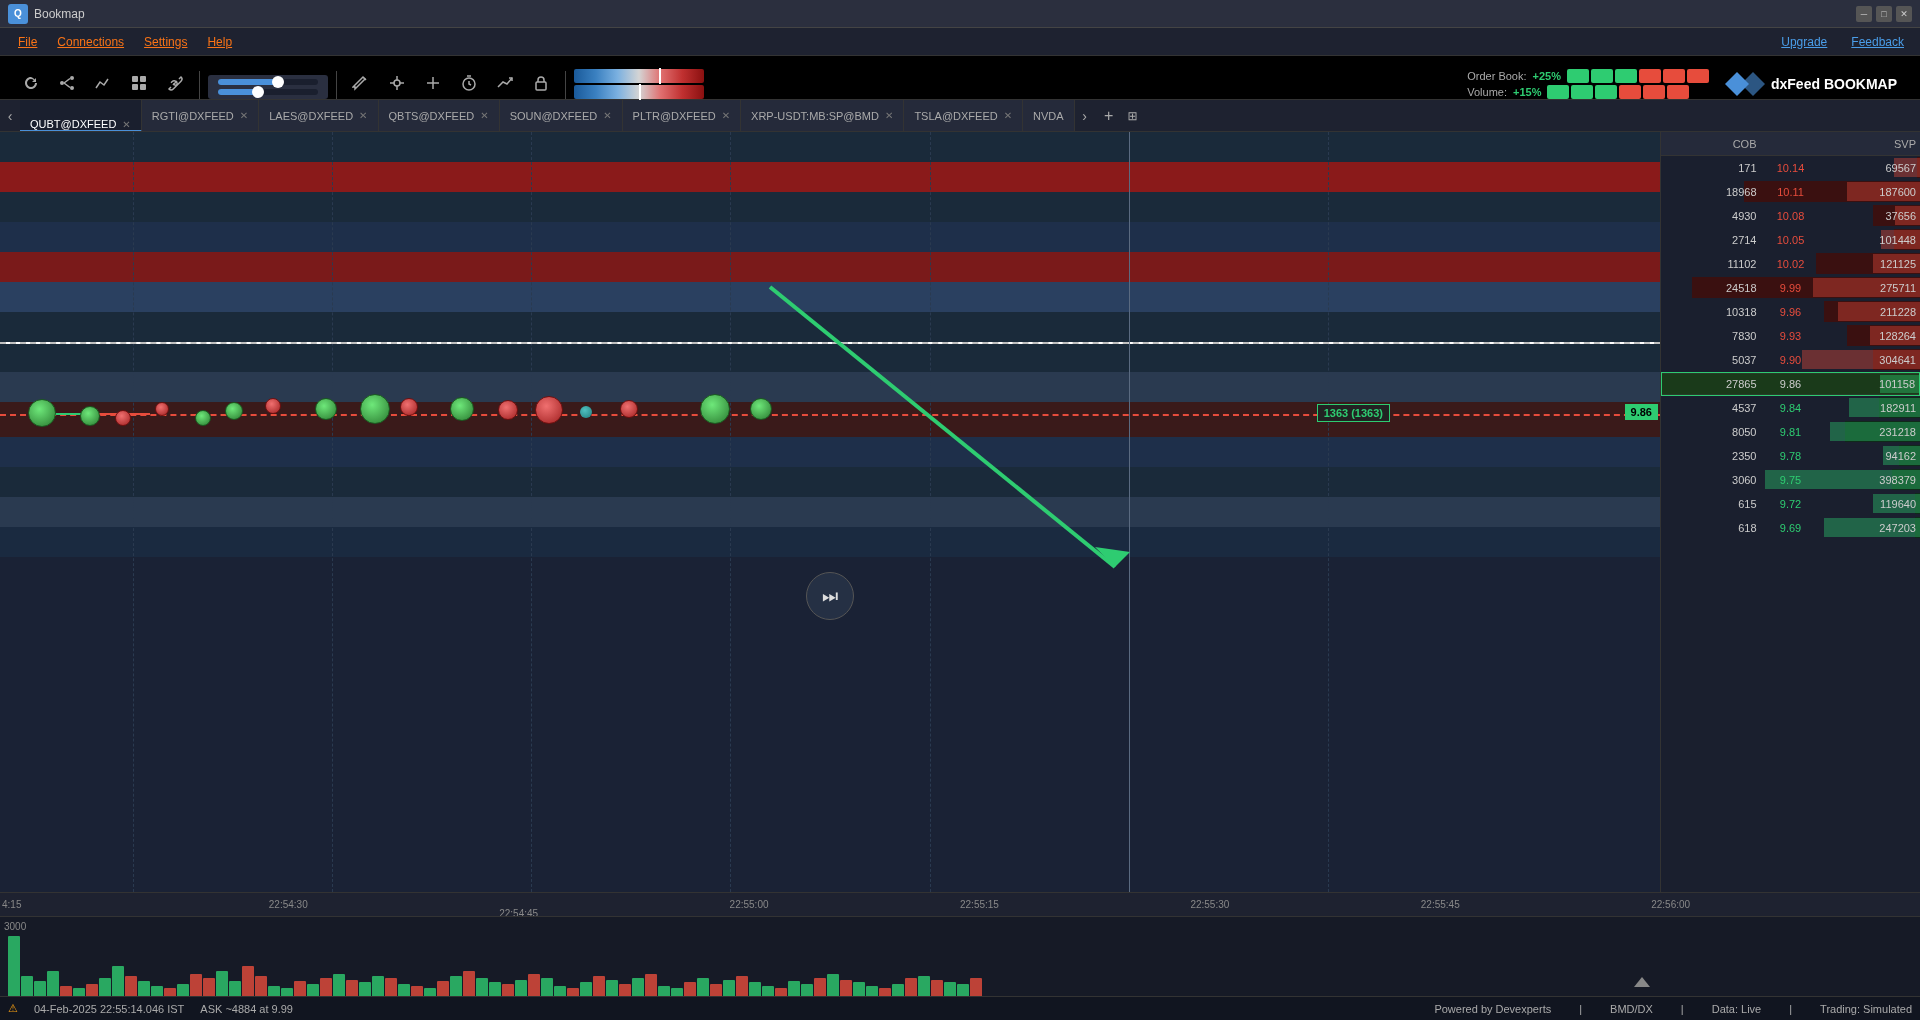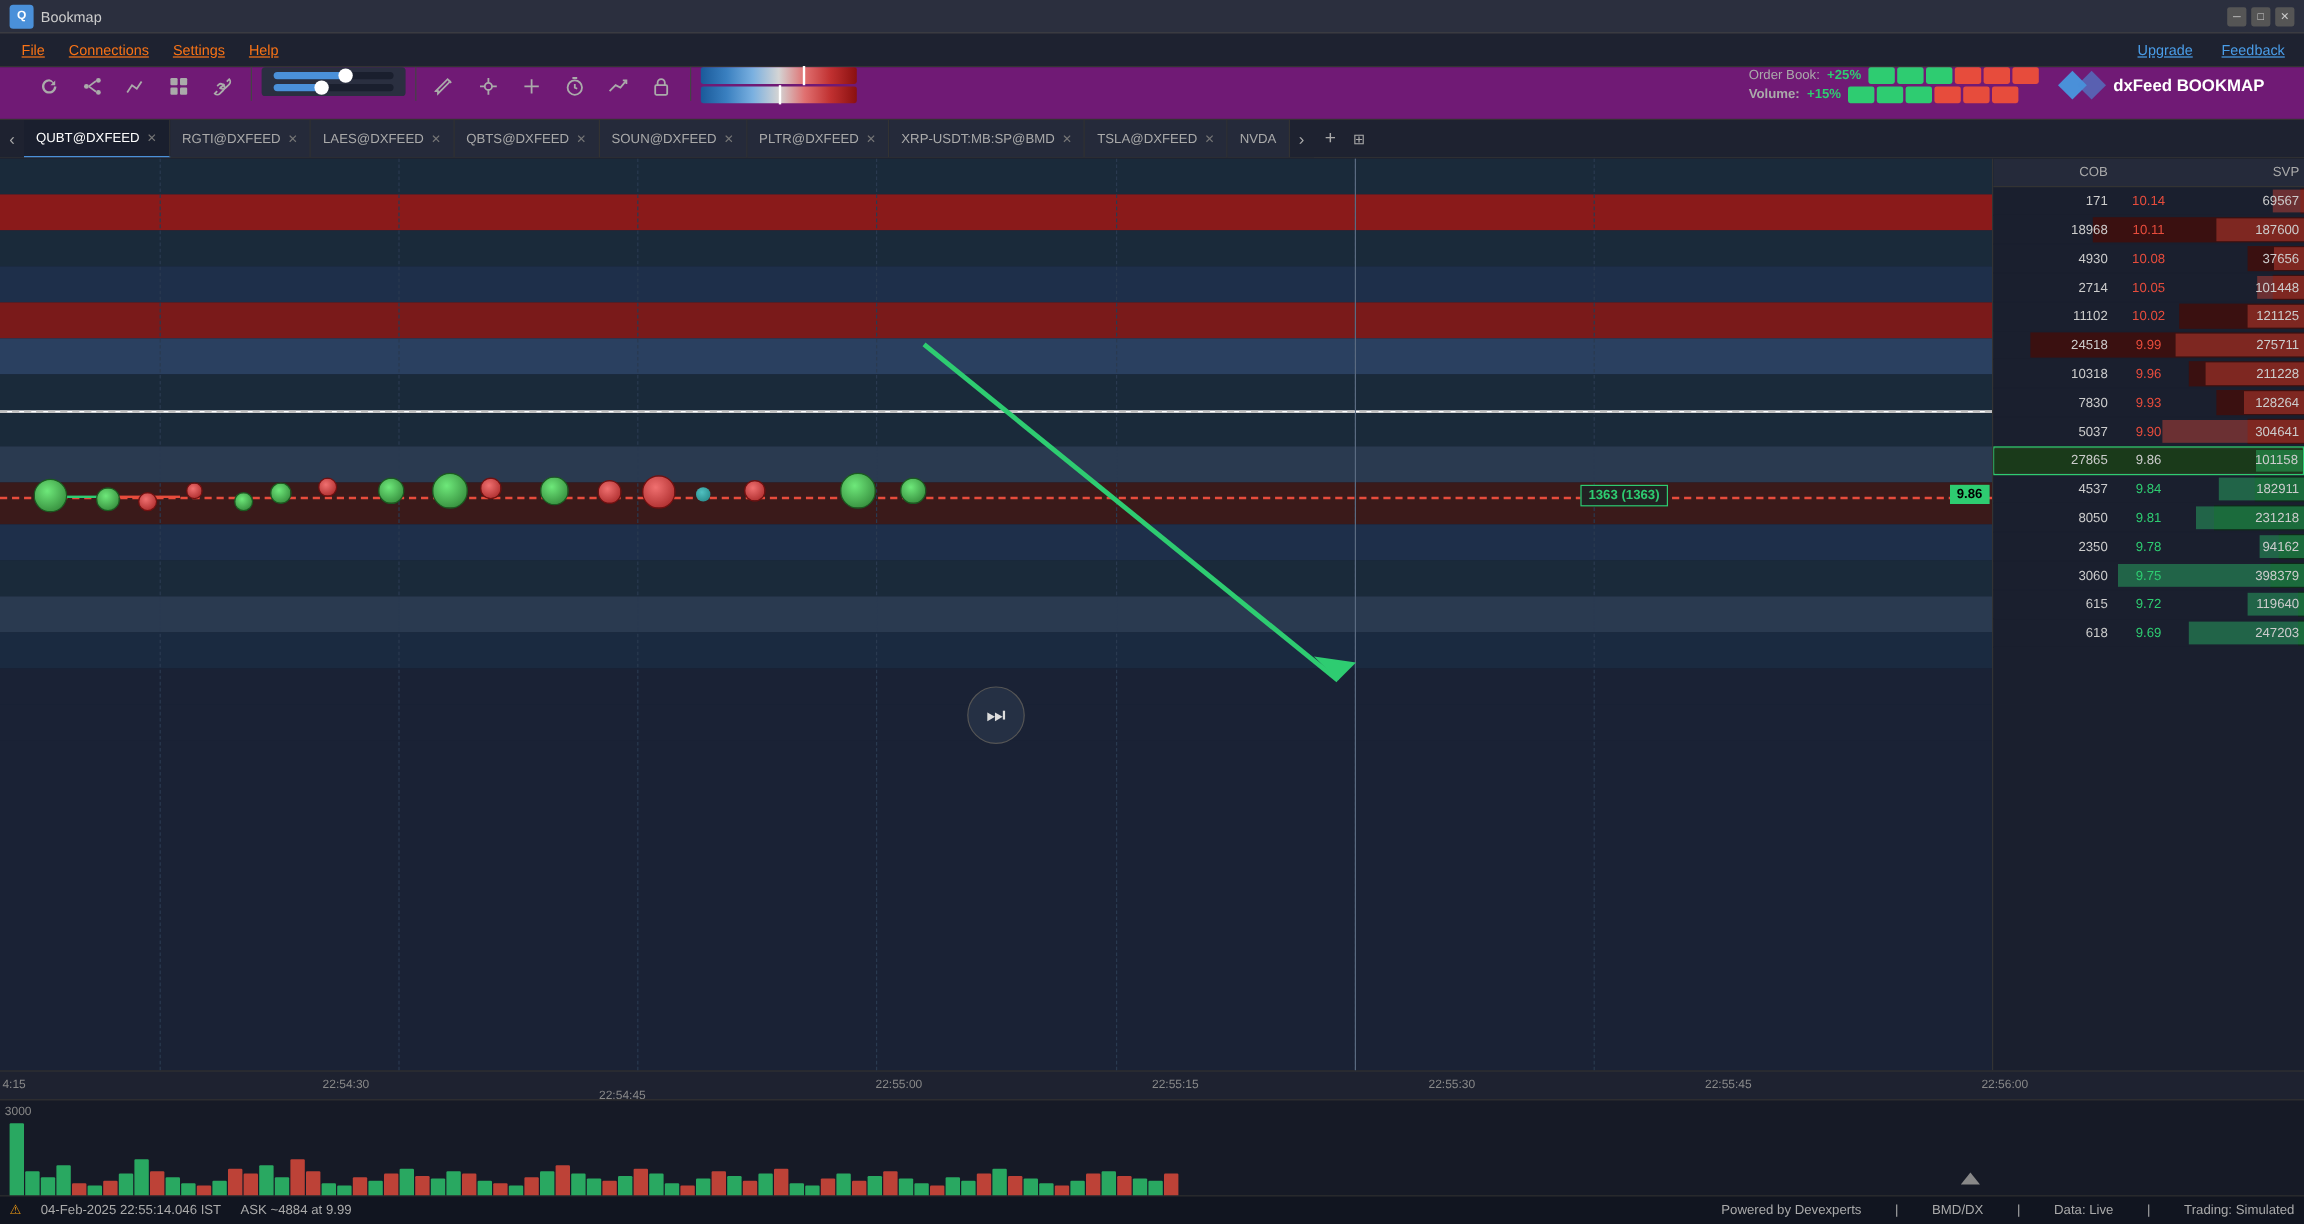--- a/index.html
+++ b/index.html
@@ -27,24 +27,24 @@
       padding: 0 8px;
       border-bottom: 1px solid #333;
     }
     #menu-bar .menu-item { padding: 4px 10px; color: #f97316; cursor: pointer; font-size: 12px; text-decoration: underline; }
     #menu-bar .right-btns { margin-left: auto; display: flex; gap: 8px; }
     #menu-bar .right-btns button { background: none; border: none; color: #4a9de8; cursor: pointer; font-size: 12px; text-decoration: underline; padding: 4px 8px; }
 
     
     #toolbar {
       height: 44px;
-      background: #701a75;
+      background: #000000;
       display: flex;
-      align-items: flex-start;
-      padding: 0 25px;
+      align-items: flex-end;
+      padding: 0 15px;
       gap: 4px;
       border-bottom: 1px solid #333;
     }
     .toolbar-btn {
       width: 32px; height: 32px;
       background: none; border: 1px solid transparent;
       color: #aaa; cursor: pointer; border-radius: 3px;
       display: flex; align-items: center; justify-content: center; font-size: 14px;
     }
     .toolbar-separator { width: 1px; height: 28px; background: #444; margin: 0 4px; }
@@ -81,21 +81,21 @@
       overflow: hidden;
     }
     .tab-nav-btn { width: 20px; height: 32px; background: #1e2230; border: none; color: #aaa; cursor: pointer; font-size: 14px; display: flex; align-items: center; justify-content: center; }
     .tab-item {
       height: 32px; padding: 0 10px;
       display: flex; align-items: center; gap: 6px;
       cursor: pointer; color: #aaa; font-size: 11px;
       border-right: 1px solid #333; white-space: nowrap;
       background: #252a3a;
     }
-    .tab-item.active { background: #1a1f2e; color: #fff; border-bottom: 2px solid #4a90d9; }
+    .tab-item.active { background: #1a1f2e; color: #fff; border-bottom: 2px solid #4a90d9; align-items: flex-end; }
     .tab-item .tab-close { color: #777; font-size: 10px; }
     .tab-add { width: 28px; height: 32px; background: none; border: none; color: #aaa; cursor: pointer; font-size: 16px; display: flex; align-items: center; justify-content: center; }
     .tab-collapse { width: 20px; height: 32px; background: none; border: none; color: #aaa; cursor: pointer; font-size: 12px; display: flex; align-items: center; justify-content: center; }
 
     
     #chart {
       flex: 1;
       background: #1a2235;
       position: relative;
       overflow: hidden;
@@ -343,21 +343,21 @@
         <div style="display:flex; gap:2px; align-items:center;">
           <div style="width:22px; height:14px; background:#2ecc71; border-radius:2px;"></div>
           <div style="width:22px; height:14px; background:#2ecc71; border-radius:2px;"></div>
           <div style="width:22px; height:14px; background:#2ecc71; border-radius:2px;"></div>
           <div style="width:22px; height:14px; background:#e74c3c; border-radius:2px;"></div>
           <div style="width:22px; height:14px; background:#e74c3c; border-radius:2px;"></div>
           <div style="width:22px; height:14px; background:#e74c3c; border-radius:2px;"></div>
         </div>
       </div>
       <div style="display:flex; align-items:center; gap:6px;">
-        <span style="color:#aaa; font-size:11px;font-weight:bold;">Volume:</span>
+        <span style="color:#aaa; font-size:11px;">Volume:</span>
         <span style="color:#2ecc71; font-weight:bold; font-size:11px;">+15%</span>
         <div style="display:flex; gap:2px; align-items:center;">
           <div style="width:22px; height:14px; background:#2ecc71; border-radius:2px;"></div>
           <div style="width:22px; height:14px; background:#2ecc71; border-radius:2px;"></div>
           <div style="width:22px; height:14px; background:#2ecc71; border-radius:2px;"></div>
           <div style="width:22px; height:14px; background:#e74c3c; border-radius:2px;"></div>
           <div style="width:22px; height:14px; background:#e74c3c; border-radius:2px;"></div>
           <div style="width:22px; height:14px; background:#e74c3c; border-radius:2px;"></div>
         </div>
       </div>

